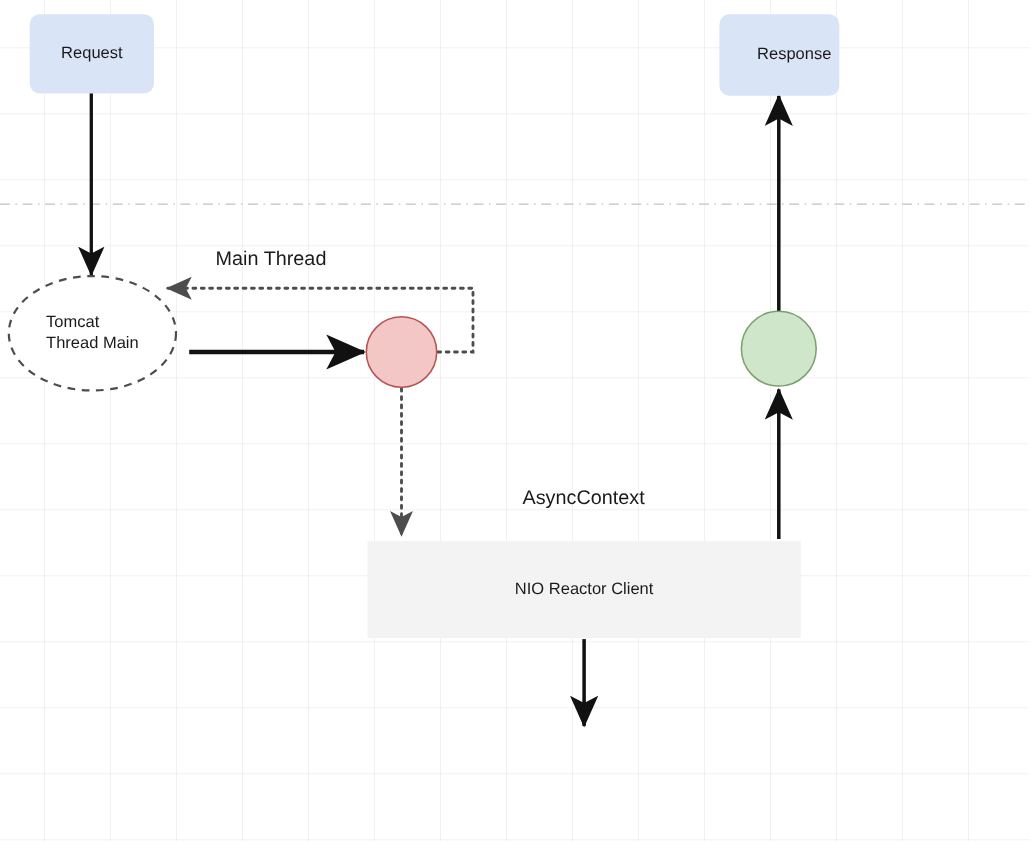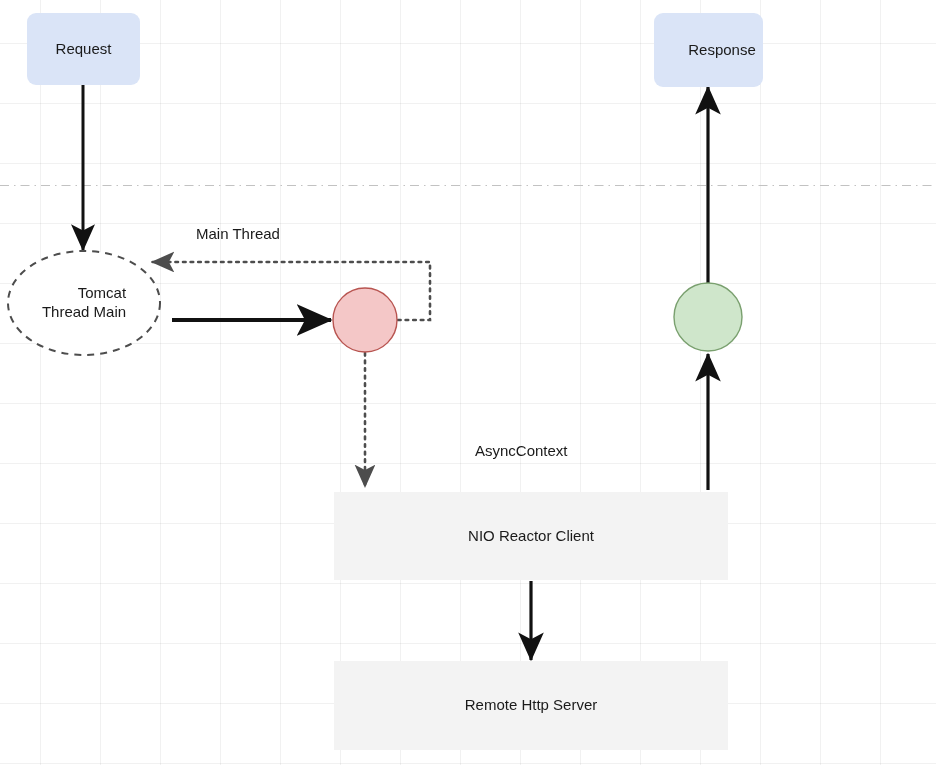--- a/index.html
+++ b/index.html
@@ -28,21 +28,21 @@
     top: 0;
     width: 936px;
     height: 765px;
   }
   .node {
     position: absolute;
     box-sizing: border-box;
     display: flex;
     align-items: center;
     justify-content: center;
-    text-align: right;
+    text-align: left;
     color: #1a1a1a;
     font-size: 15px;
     line-height: 1.25;
     white-space: pre-line;
   }
   .rounded-box {
     background: #dae4f7;
     border-radius: 9px;
   }
   .gray-box {
@@ -51,21 +51,21 @@
   .circle-node {
     border-radius: 50%;
   }
   .ellipse-node {
     border-radius: 50%;
     background: transparent;
   }
   .edge-label {
     position: absolute;
     color: #1a1a1a;
-    font-size: 15px;
+    font-size: 18px;
     white-space: nowrap;
     background: transparent;
   }
 </style>
 </head>
 <body>
 
 <div id="canvas">
 
   <svg id="svg-layer" viewBox="0 0 936 765" xmlns="http://www.w3.org/2000/svg">
@@ -119,22 +119,19 @@
   </div>
 
   <div class="node circle-node" style="left:674px; top:283px; width:68px; height:68px;">
     <span></span>
   </div>
 
   <div class="node gray-box" style="left:334px; top:492px; width:394px; height:88px;">
     <span>NIO Reactor Client</span>
   </div>
 
-  <div class="node gray-box" style="left:334px; top:661px; width:394px; height:89px;">
-    <span>Remote Http Server</span>
-  </div>
 
   <div class="edge-label" style="left:196px; top:225px;">Main Thread</div>
 
   <div class="edge-label" style="left:475px; top:442px;">AsyncContext</div>
 
 
 </div>
 
 </body></html>

